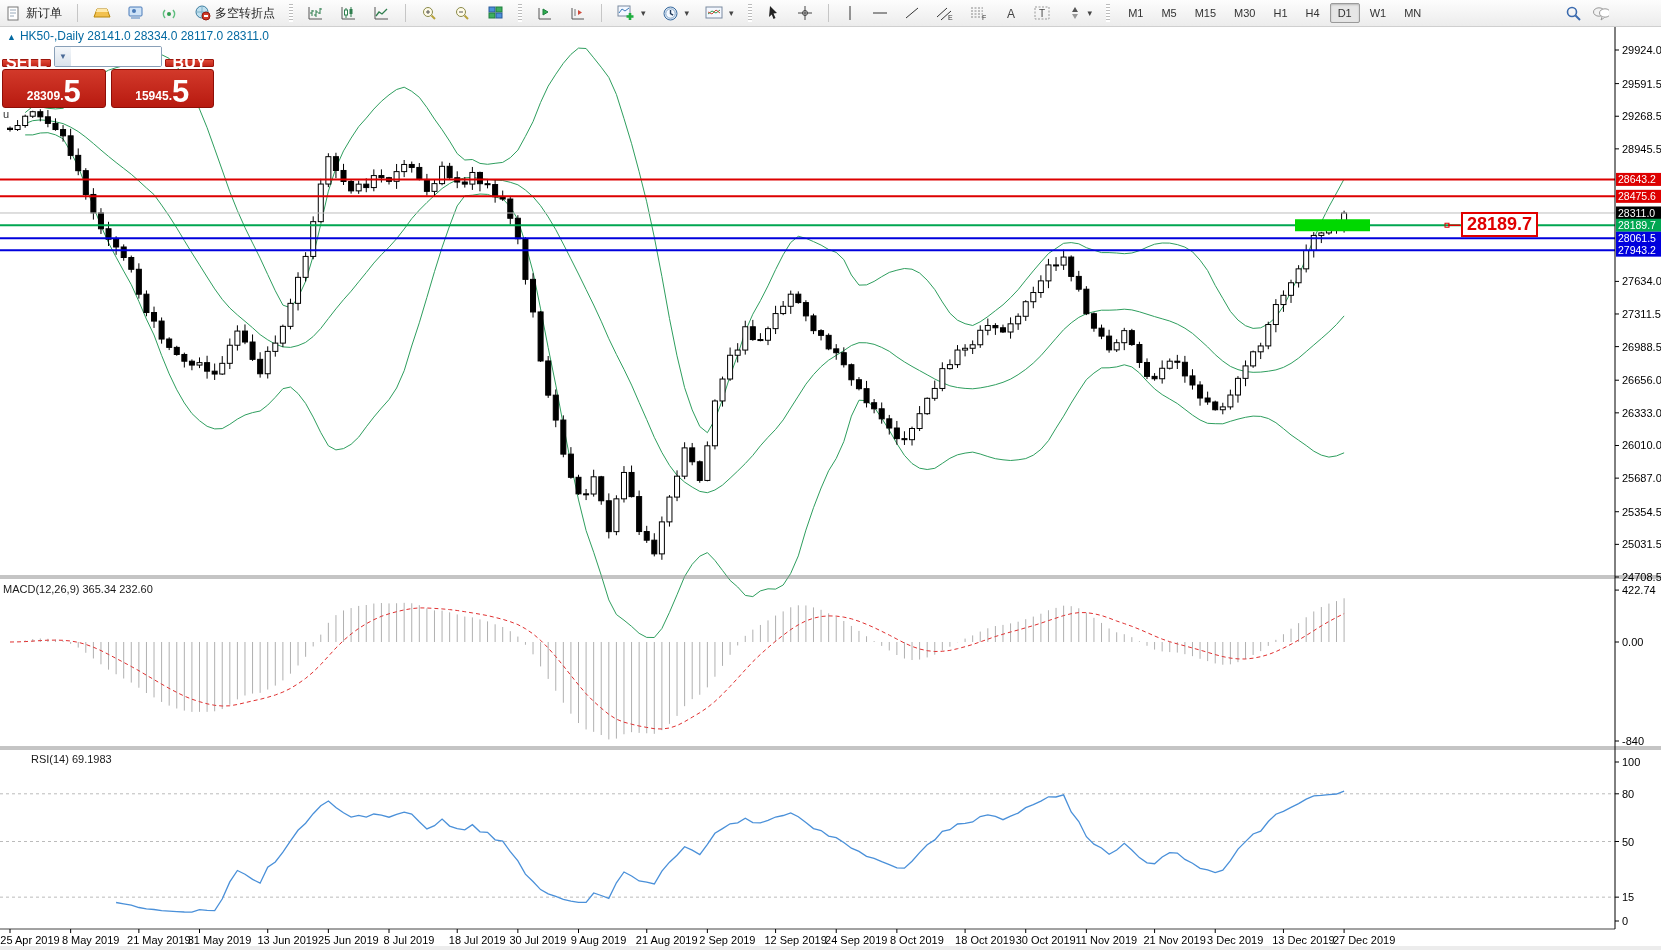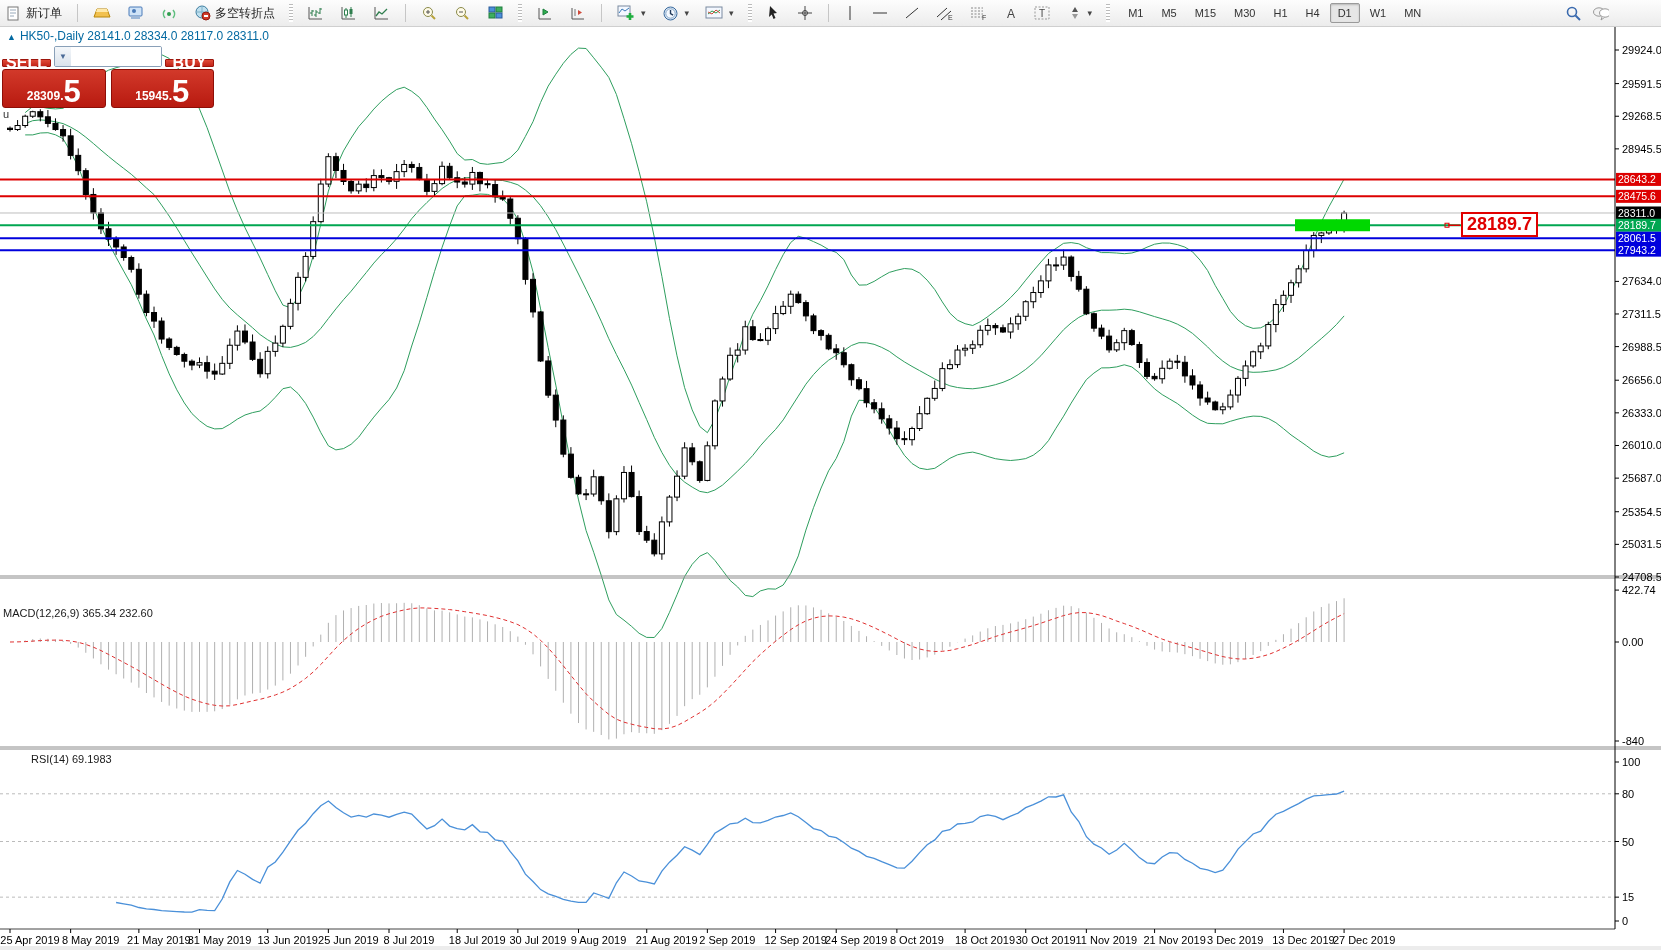--- a/index.html
+++ b/index.html
@@ -33,21 +33,21 @@
   .row2{display:flex;gap:5px;margin-top:2px;height:39px;}
   .pricebox{flex:1;background:linear-gradient(#d2392a,#b81a10);border:1px solid #8e0e07;border-radius:3px;color:#fff;display:flex;align-items:flex-end;justify-content:center;padding-bottom:2px;}
   .p-main{font-size:12px;font-weight:bold;line-height:1;margin-bottom:3px;}
   .p-big{font-size:31px;font-weight:bold;line-height:.8;}
 
   
   .watermark{position:absolute;left:3px;top:108px;font-size:11px;color:#333;z-index:3;}
   .callout{position:absolute;left:1461px;top:212px;border:2px solid #e00000;background:#fff;color:#e00000;font-size:18px;font-weight:bold;padding:0 4px;line-height:21px;z-index:4;}
   .turning{position:absolute;left:1370px;top:250px;font-size:30px;font-weight:bold;color:#00b43c;text-shadow:2px 2px 0 rgba(120,120,120,.35);z-index:4;letter-spacing:2px;}
   .ind-label{position:absolute;font-size:11px;color:#1a1a1a;z-index:3;}
-  .macd-label{left:3px;top:583px;margin-top:24px;}
+  .macd-label{left:3px;top:583px;}
   .rsi-label{left:3px;top:753px;margin-left:28px;}
 </style>
 </head>
 <body>
 
 <div class="stage">
 
   <svg id="chart-svg" width="1661" height="950" style="position:absolute;left:0;top:0;">
       <defs>
         <clipPath id="plot">

